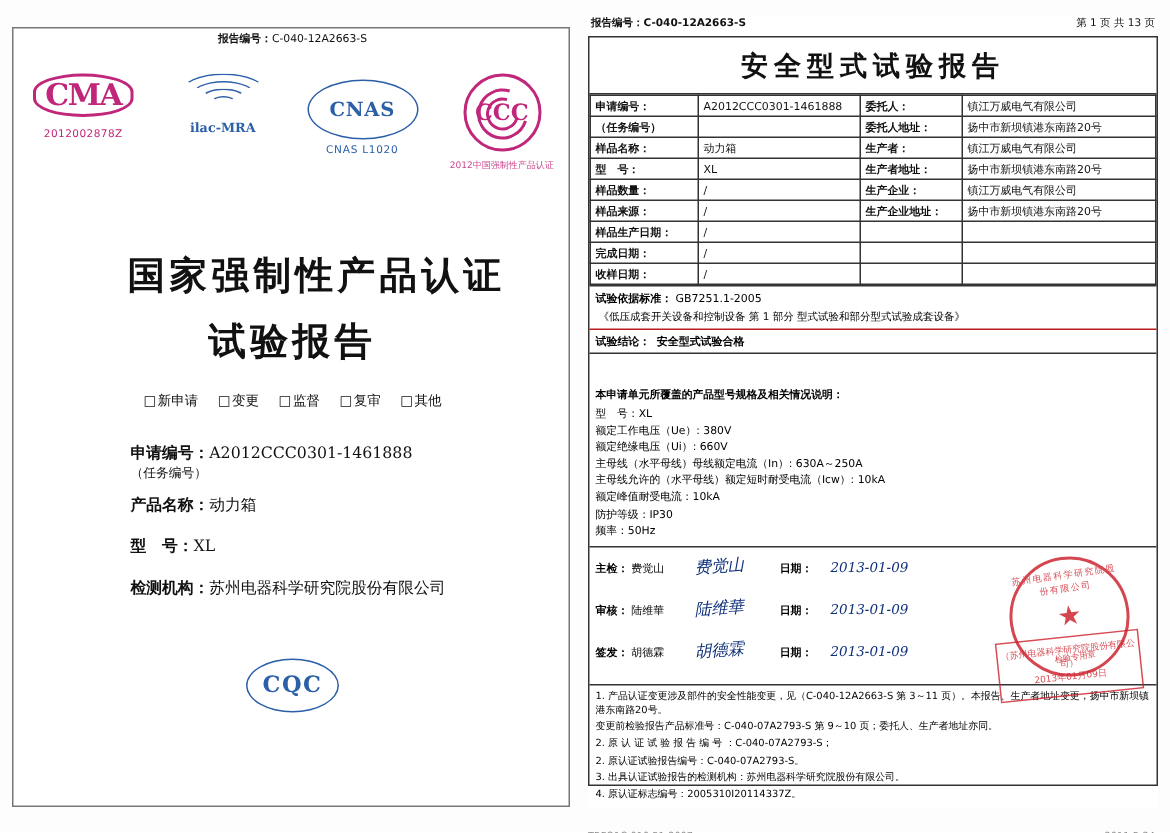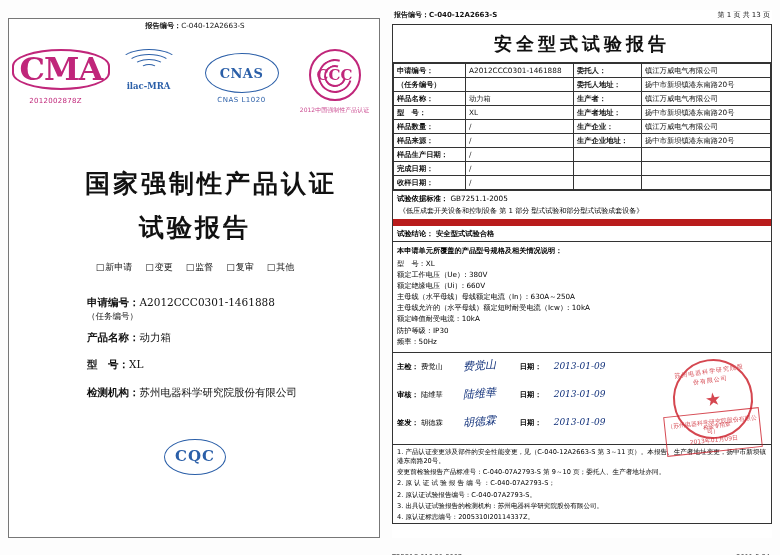--- a/index.html
+++ b/index.html
@@ -44,21 +44,21 @@
     justify-content: space-around;
     align-items: flex-start;
   }
   .logo-cell {
     width: 88px;
     text-align: center;
     position: relative;
   }
   .logo-cma {
     font-family: "DejaVu Serif", "Liberation Serif", serif;
-    font-size: 32px;
+    font-size: 20px;
     font-weight: bold;
     color: #c0267a;
     letter-spacing: -1px;
     border: 2px solid #c0267a;
     border-radius: 50% / 42%;
     padding: 2px 6px 3px 6px;
     display: inline-block;
     line-height: 1;
   }
   .logo-sub {
@@ -242,32 +242,33 @@
   .std-block {
     border-top: 1px solid #333;
     padding: 3px 4px;
     font-size: 7.3px;
     line-height: 1.5;
   }
   .std-block .row { margin-bottom: 1px; }
   .std-block .b { font-weight: bold; }
   .std-quote { font-size: 7px; margin-left: 2px; }
   .concl {
-    border-top: 7px solid #b91c1c;
+    border-top: 1px solid #b91c1c;
     padding: 2.5px 4px;
     font-size: 7.3px;
     font-weight: bold;
+    font-family: Liberation Mono, monospace;
   }
   .spec-block {
     border-top: 1px solid #333;
     padding: 3px 4px 5px 4px;
     font-size: 7.2px;
     line-height: 1.55;
   }
-  .spec-block .hd { font-weight: bold; margin-bottom: 1px; }
+  .spec-block .hd { font-weight: bold; margin-bottom: 1px; margin-top: 18px; }
   .sign-block {
     border-top: 1px solid #333;
     position: relative;
     padding: 5px 4px 4px 4px;
     font-size: 7.3px;
     height: 92px;
   }
   .sign-row {
     display: flex;
     align-items: baseline;

